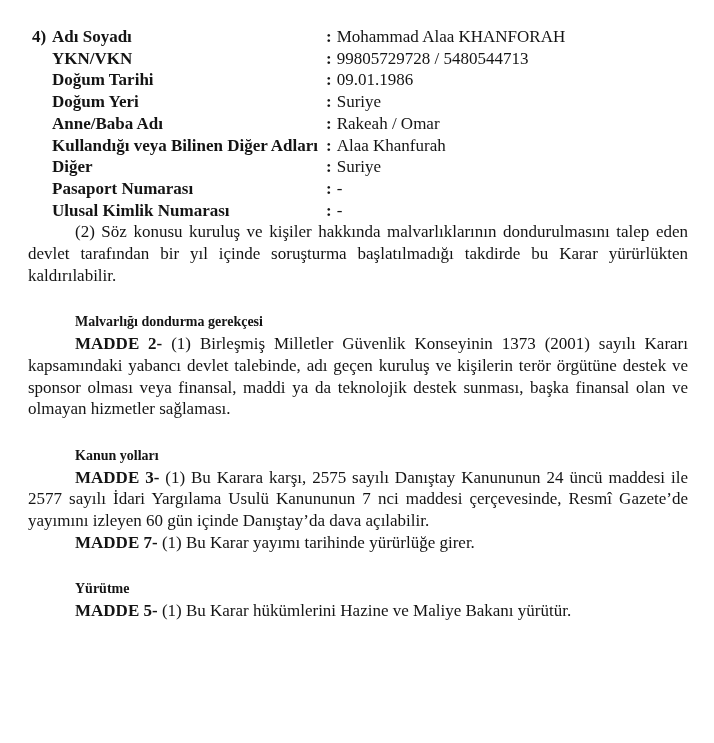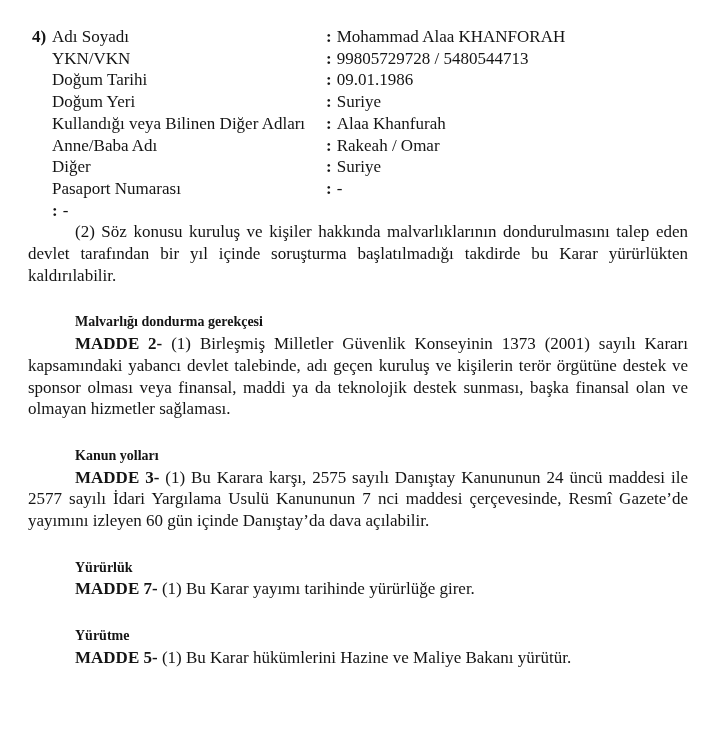--- a/index.html
+++ b/index.html
@@ -31,21 +31,21 @@
   .record-row {
     display: grid;
     grid-template-columns: 20px 274px 1fr;
     align-items: baseline;
   }
   .record-row .prefix {
     font-weight: bold;
     white-space: nowrap;
   }
   .record-row .label {
-    font-weight: normal;
+    font-weight: bold;
     white-space: nowrap;
   }
   .record-row .value-cell {
     white-space: nowrap;
   }
   .record-row .colon {
     font-weight: bold;
     margin-right: 5px;
   }
 
@@ -94,56 +94,56 @@
     </div>
 
     <div class="record-row">
       <span class="prefix"></span>
       <span class="label">Doğum Yeri</span>
       <span class="value-cell"><span class="colon">:</span><span>Suriye</span></span>
     </div>
 
     <div class="record-row">
       <span class="prefix"></span>
-      <span class="label">Kullandığı veya Bilinen Diğer Adları</span>
-      <span class="value-cell"><span class="colon">:</span><span>Alaa Khanfurah</span></span>
+      <span class="label">Anne/Baba Adı</span>
+      <span class="value-cell"><span class="colon">:</span><span>Rakeah / Omar</span></span>
     </div>
 
     <div class="record-row">
       <span class="prefix"></span>
-      <span class="label">Anne/Baba Adı</span>
-      <span class="value-cell"><span class="colon">:</span><span>Rakeah / Omar</span></span>
+      <span class="label">Kullandığı veya Bilinen Diğer Adları</span>
+      <span class="value-cell"><span class="colon">:</span><span>Alaa Khanfurah</span></span>
     </div>
 
     <div class="record-row">
       <span class="prefix"></span>
       <span class="label">Diğer</span>
       <span class="value-cell"><span class="colon">:</span><span>Suriye</span></span>
     </div>
 
     <div class="record-row">
       <span class="prefix"></span>
       <span class="label">Pasaport Numarası</span>
       <span class="value-cell"><span class="colon">:</span><span>-</span></span>
     </div>
 
     <div class="record-row">
       <span class="prefix"></span>
+      <span class="label">Ulusal Kimlik Numarası</span>
       <span class="value-cell"><span class="colon">:</span><span>-</span></span>
     </div>
 
   </div>
 
   <p class="para para-intro">(2) Söz konusu kuruluş ve kişiler hakkında malvarlıklarının dondurulmasını talep eden devlet tarafından bir yıl içinde soruşturma başlatılmadığı takdirde bu Karar yürürlükten kaldırılabilir.</p>
 
   <h3 class="section-heading">Malvarlığı dondurma gerekçesi</h3>
   <p class="para"><span class="article-label">MADDE 2-</span><span> (1) Birleşmiş Milletler Güvenlik Konseyinin 1373 (2001) sayılı Kararı kapsamındaki yabancı devlet talebinde, adı geçen kuruluş ve kişilerin terör örgütüne destek ve sponsor olması veya finansal, maddi ya da teknolojik destek sunması, başka finansal olan ve olmayan hizmetler sağlaması.</span></p>
 
   <h3 class="section-heading">Kanun yolları</h3>
   <p class="para"><span class="article-label">MADDE 3-</span><span> (1) Bu Karara karşı, 2575 sayılı Danıştay Kanununun 24 üncü maddesi ile 2577 sayılı İdari Yargılama Usulü Kanununun 7 nci maddesi çerçevesinde, Resmî Gazete’de yayımını izleyen 60 gün içinde Danıştay’da dava açılabilir.</span></p>
 
-  <h3 class="section-heading">Yürürlük</h3>
   <p class="para"><span class="article-label">MADDE 7-</span><span> (1) Bu Karar yayımı tarihinde yürürlüğe girer.</span></p>
 
   <h3 class="section-heading">Yürütme</h3>
   <p class="para"><span class="article-label">MADDE 5-</span><span> (1) Bu Karar hükümlerini Hazine ve Maliye Bakanı yürütür.</span></p>
 
 </div>
 
 </body></html>

